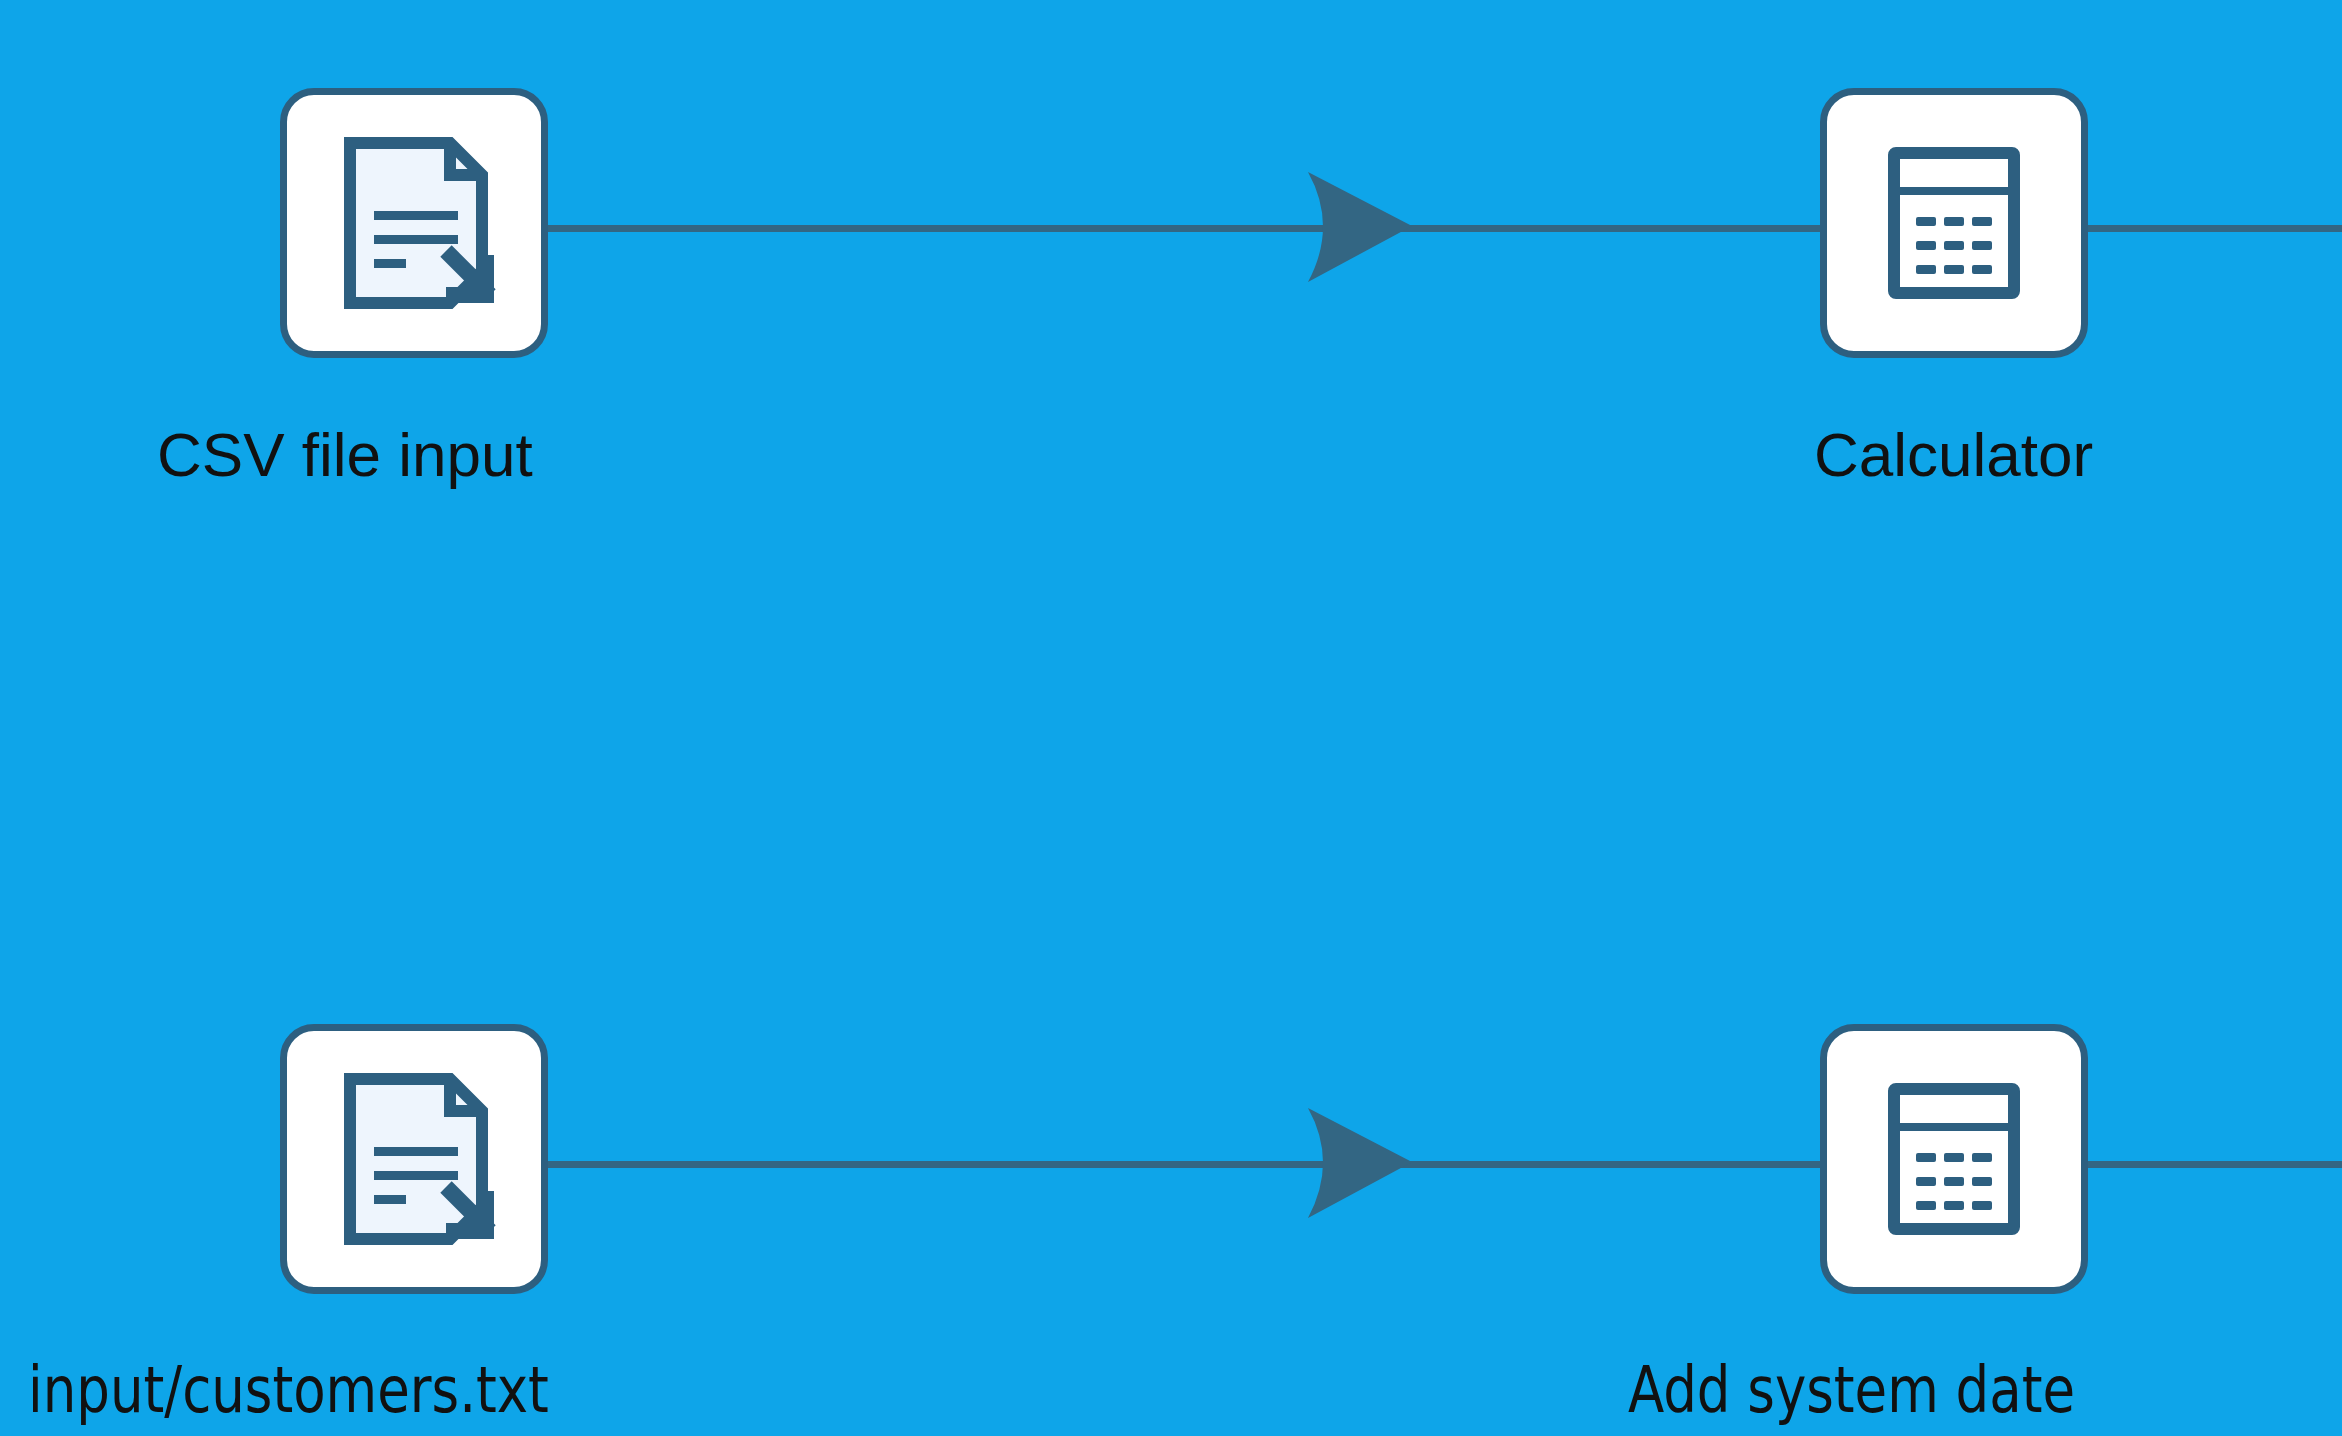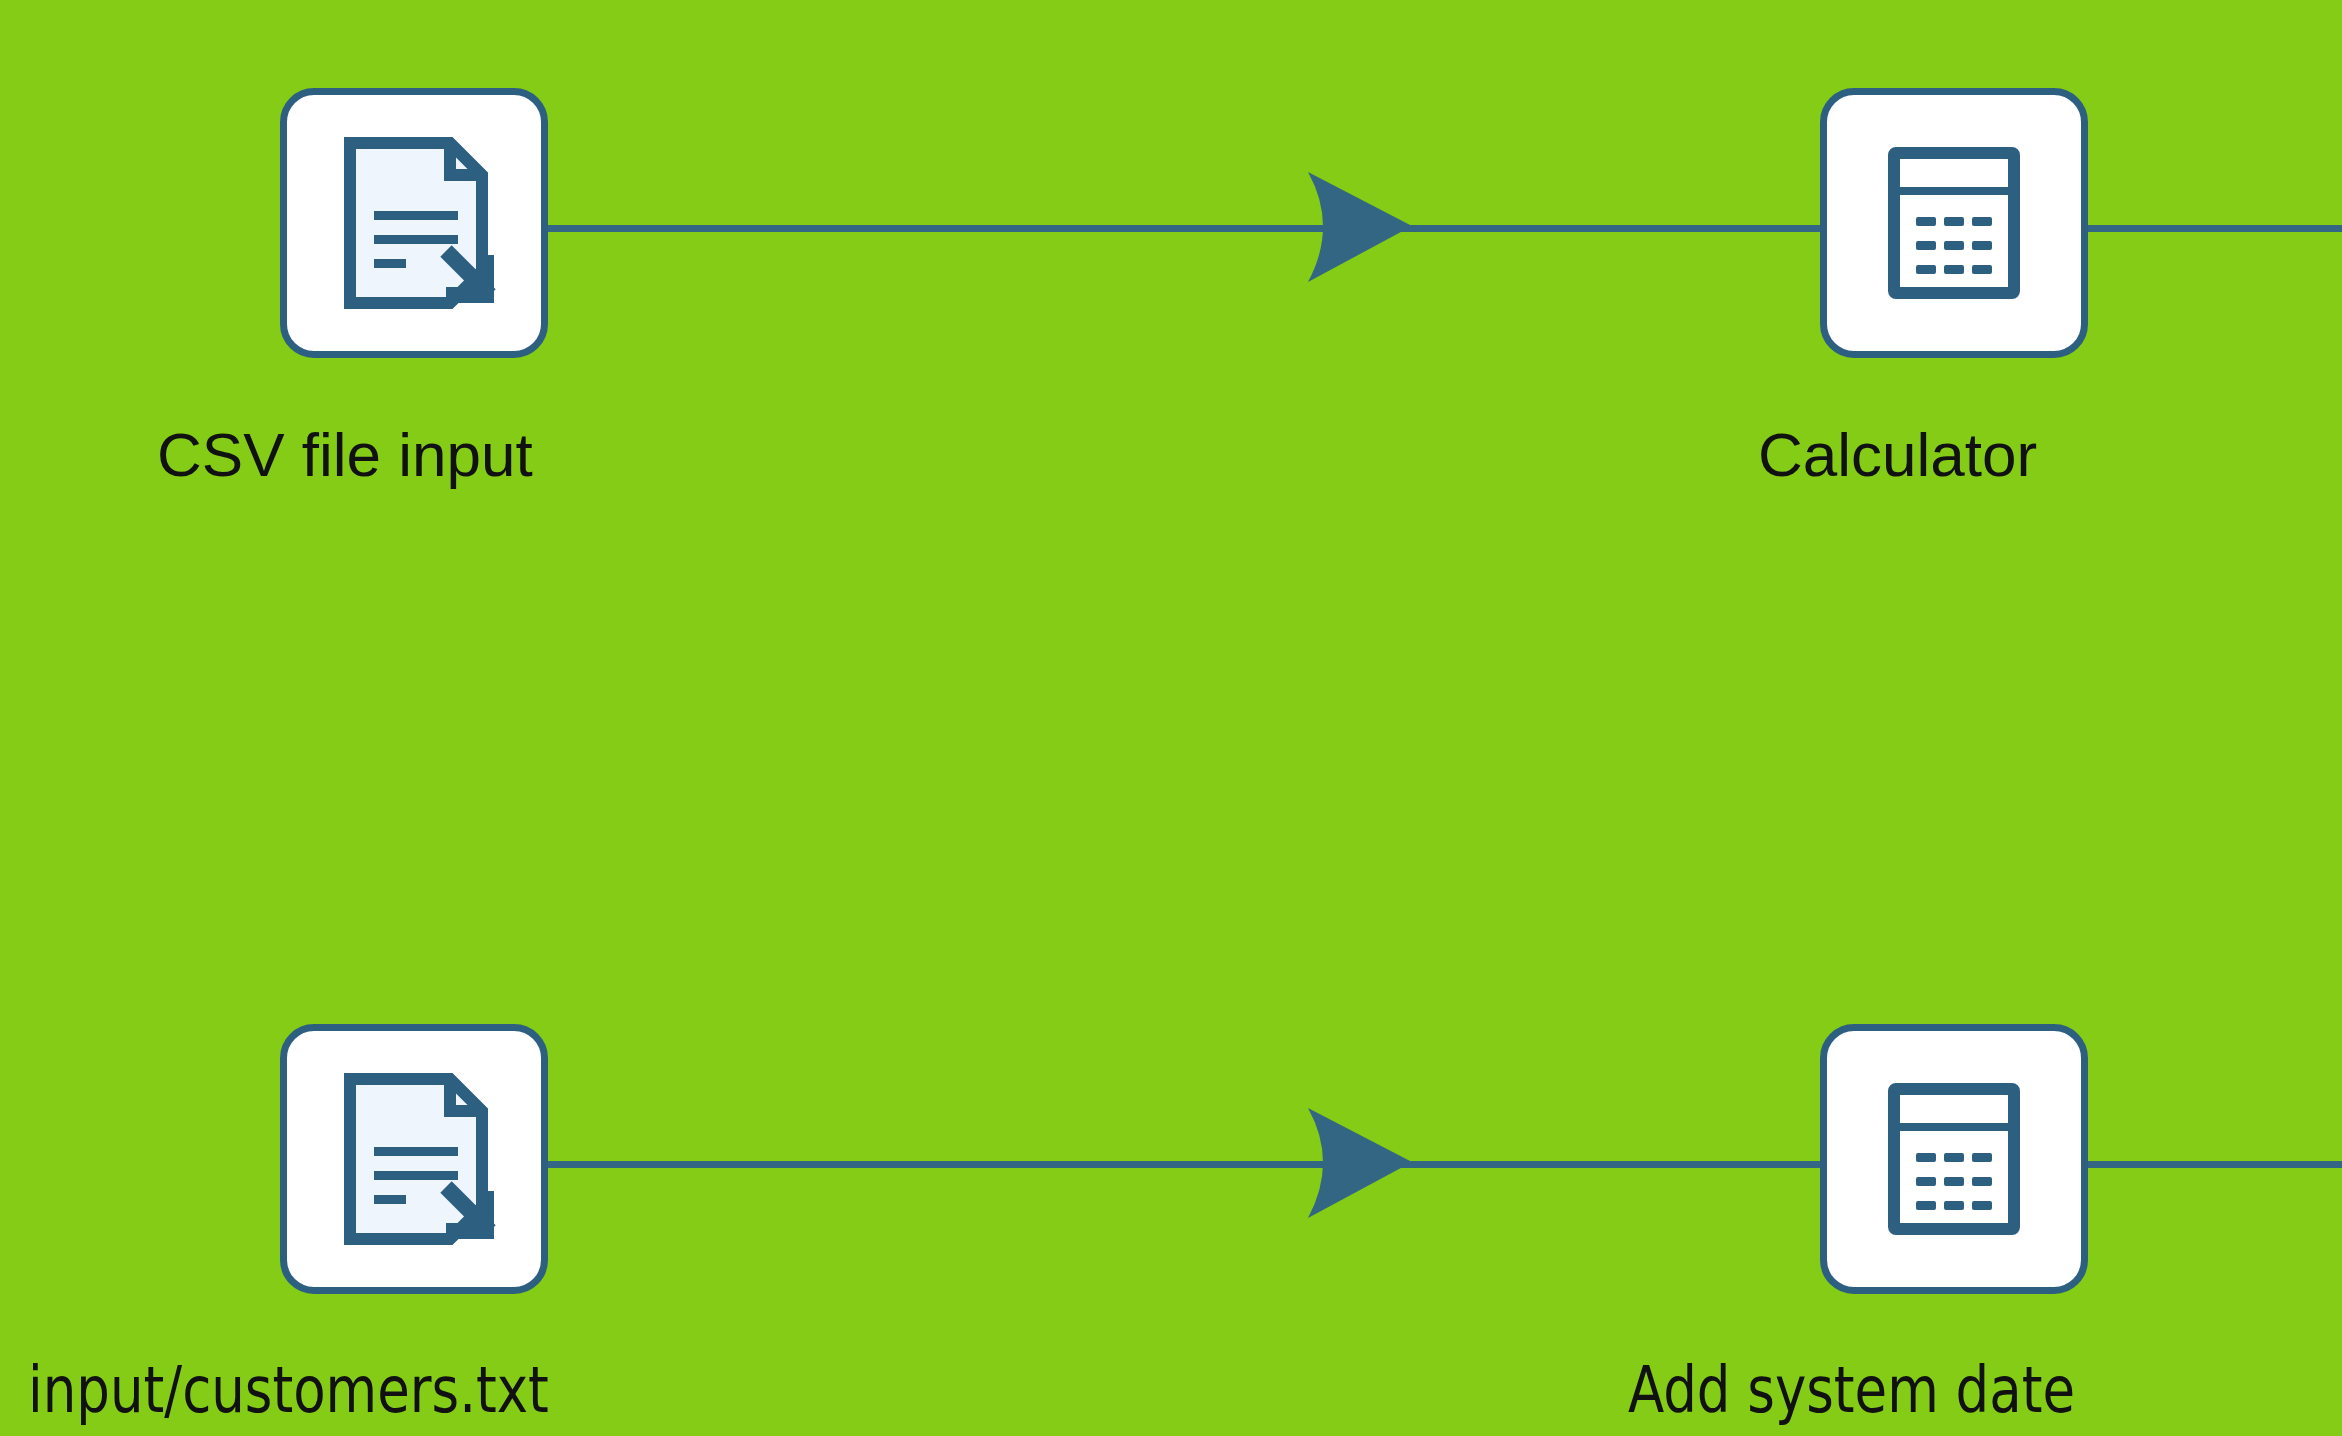--- a/index.html
+++ b/index.html
@@ -8,21 +8,21 @@
     padding: 0;
     background: #ffffff;
   }
   body {
     font-family: "Liberation Sans", sans-serif;
   }
   #canvas {
     position: relative;
     width: 2342px;
     height: 1436px;
-    background: #84cc16;
+    background: #0ea5e9;
     overflow: hidden;
   }
   .row {
     position: absolute;
     left: 0;
     width: 2342px;
   }
   .node {
     position: absolute;
     width: 268px;
@@ -115,21 +115,21 @@
           <rect x="59" y="59" width="10" height="4.5" rx="1"></rect>
           <rect x="31" y="71" width="10" height="4.5" rx="1"></rect>
           <rect x="45" y="71" width="10" height="4.5" rx="1"></rect>
           <rect x="59" y="71" width="10" height="4.5" rx="1"></rect>
         </g>
       </svg>
     </div>
 
     <div class="label label-wide" style="left:157px; top:424px;">CSV file input</div>
 
-    <div class="label label-wide" style="left:1758px; top:424px;">Calculator</div>
+    <div class="label label-wide" style="left:1814px; top:424px;">Calculator</div>
   </div>
 
   <div class="row" style="top:928px;height:560px;">
 
     <div class="connector" style="left:548px; top:233px; width:1280px;"></div>
 
     <svg class="arrowhead" viewBox="0 0 120 120" style="left:1300px; top:176px;">
       <path d="M 8 4 L 112 58 L 8 114 Q 38 58 8 4 Z" fill="#336683"></path>
     </svg>
 

